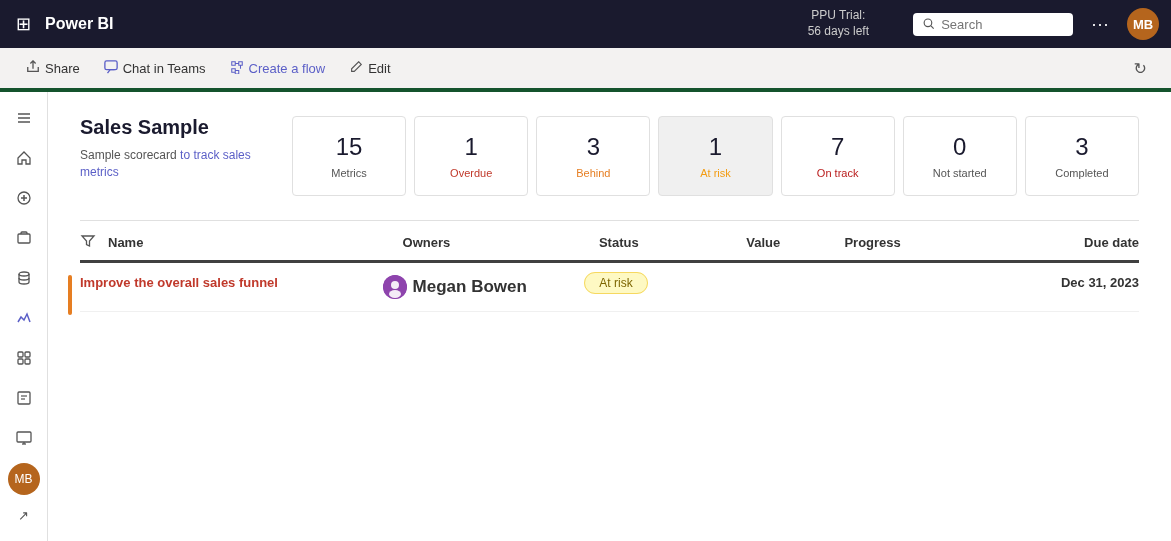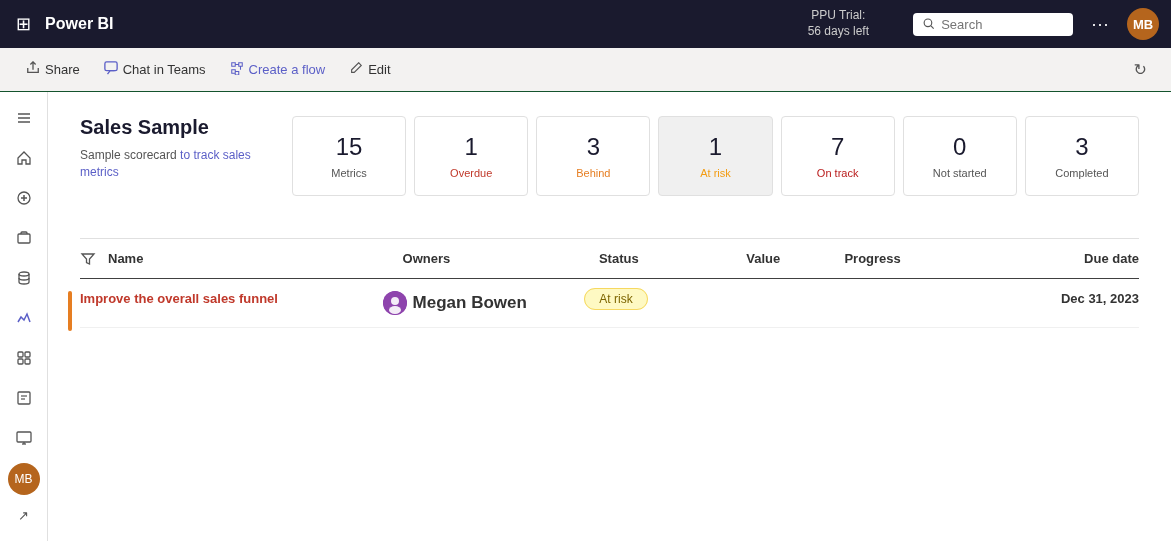--- a/index.html
+++ b/index.html
@@ -71,21 +71,21 @@
     }
 
     
     .actionbar {
       height: 44px;
       background: #f3f2f1;
       display: flex;
       align-items: center;
       padding: 0 16px;
       gap: 4px;
-      border-bottom: 1px solid #14532d;
+      border-bottom: 4px solid #14532d;
       flex-shrink: 0;
     }
     .action-btn {
       display: flex;
       align-items: center;
       gap: 5px;
       padding: 5px 10px;
       border: none;
       background: transparent;
       cursor: pointer;
@@ -158,21 +158,21 @@
       overflow-y: auto;
       padding: 24px 32px;
       background: #fff;
     }
 
     
     .header-section {
       display: flex;
       align-items: flex-start;
       gap: 12px;
-      margin-bottom: 42px;
+      margin-bottom: 24px;
     }
     .scorecard-title-block {
       width: 200px;
       flex-shrink: 0;
       padding-right: 16px;
     }
     .scorecard-title {
       font-size: 20px;
       font-weight: 700;
       color: #1a1a2e;
@@ -221,23 +221,23 @@
     
     .section-divider {
       border: none;
       border-top: 1px solid #e0e0e0;
       margin-bottom: 0;
     }
 
     
     .table-header {
       display: flex;
-      align-items: flex-start;
+      align-items: center;
       padding: 12px 0 8px 0;
-      border-bottom: 1px solid #404040;
+      border-bottom: 3px solid #404040;
     }
     .filter-icon {
       margin-right: 12px;
       color: #555;
       font-size: 14px;
       cursor: pointer;
     }
     .col-name { flex: 3; font-weight: 600; color: #333; font-size: 13px; }
     .col-owners { flex: 2; font-weight: 600; color: #333; font-size: 13px; }
     .col-status { flex: 1.5; font-weight: 600; color: #333; font-size: 13px; }

